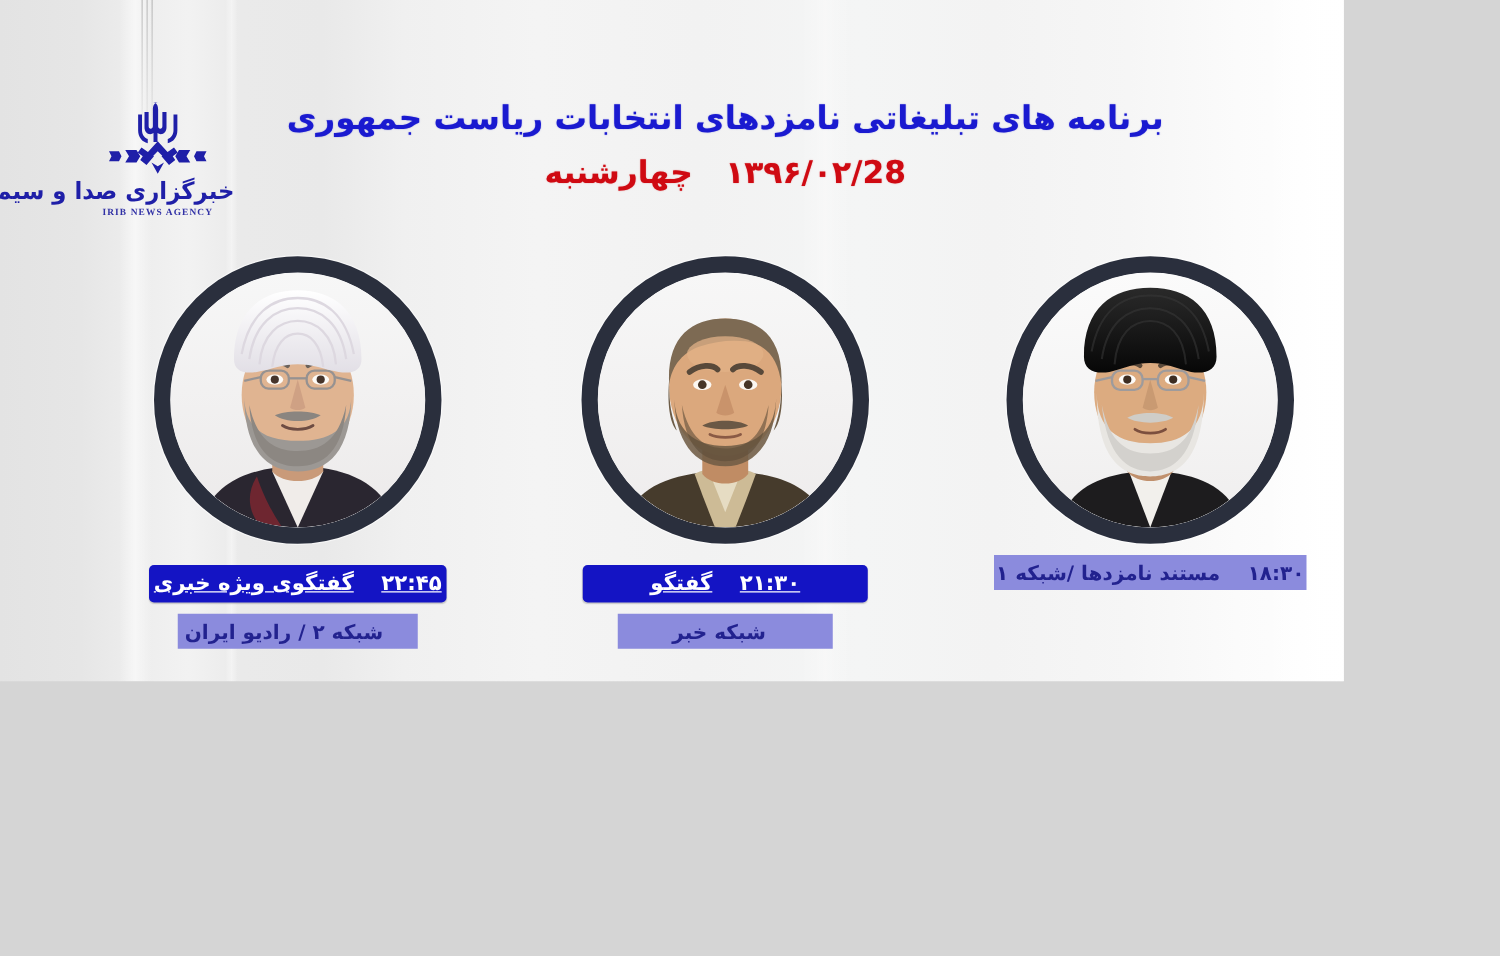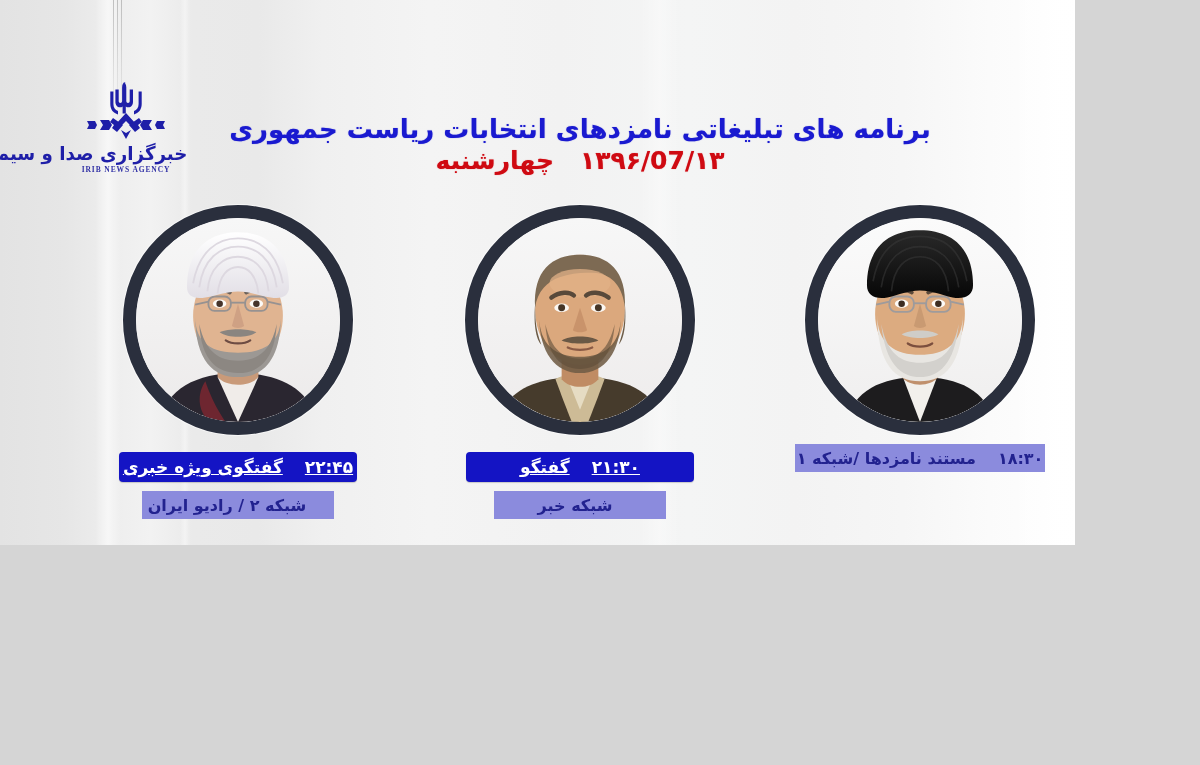--- a/index.html
+++ b/index.html
@@ -111,24 +111,23 @@
     text-align: center;
     direction: rtl;
   }
   #headline {
     color: #1a1ad0;
     font-size: 26px;
     font-weight: bold;
     line-height: 34px;
     white-space: nowrap;
     text-shadow: 0 0 1px rgba(26,26,208,.55);
-    margin-top: 34px;
   }
   #subhead-row {
-    margin-top: 0;
+    margin-top: 11px;
     display: flex;
     flex-direction: row-reverse;
     justify-content: center;
     align-items: baseline;
     gap: 26px;
     direction: rtl;
   }
   #weekday, #gdate {
     color: #cf0a12;
     font-size: 25px;
@@ -251,21 +250,21 @@
         </g>
       </svg>
       <span id="logo-wordmark">خبرگزاری صدا و سیما</span>
       <span id="logo-latin">IRIB NEWS AGENCY</span>
     </div>
 
     <div id="headline-wrap">
       <div id="headline">برنامه های تبلیغاتی نامزدهای انتخابات ریاست جمهوری</div>
       <div id="subhead-row">
         <span id="weekday">چهارشنبه</span>
-        <span id="gdate">۱۳۹۶/07/۱۳</span>
+        <span id="gdate">۱۳۹۶/۰۲/28</span>
       </div>
     </div>
 
     <div class="candidate" id="cand-0">
       <div class="portrait-ring">
         <div class="portrait-inner">
           <svg viewBox="0 0 100 100" preserveAspectRatio="xMidYMid slice" aria-hidden="true">
             <defs>
               <linearGradient id="bg1" x1="0" y1="0" x2="0" y2="1">
                 <stop offset="0" stop-color="#f7f7f7"></stop>

